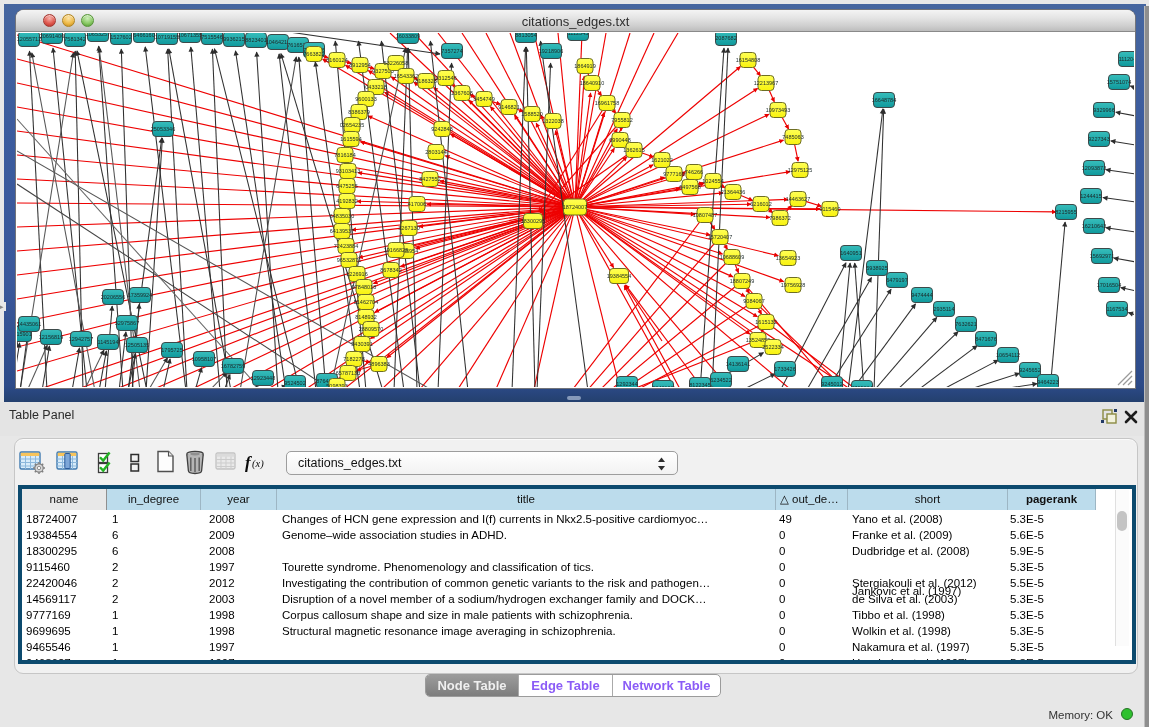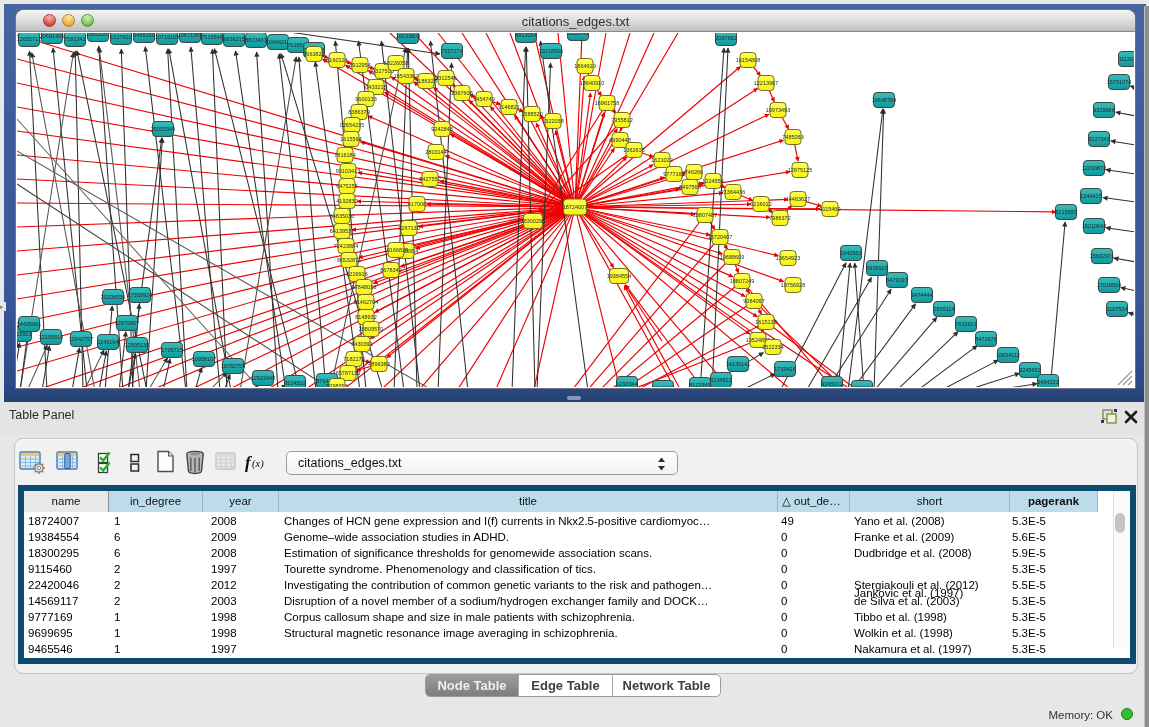--- a/index.html
+++ b/index.html
@@ -8,27 +8,27 @@
 #win{position:absolute;left:16px;top:10px;width:1119px;height:378px;border-radius:8px 8px 0 0;box-shadow:0 0 0 1px #72747a;background:#fff;}
 #titlebar{position:absolute;left:0;top:0;width:100%;height:22px;border-radius:8px 8px 0 0;background:linear-gradient(180deg,#f4f4f4 0%,#e3e3e3 40%,#cfcfcf 75%,#bdbdbd 100%);border-bottom:1px solid #8a8a8a;}
 #titlebar .tl{position:absolute;top:14px;width:13px;height:13px;border-radius:50%;top:4px;}
 #title{position:absolute;left:0;right:0;top:4px;text-align:center;font-size:13px;color:#2e2e2e;}
 #canvas{position:absolute;left:1px;top:23px;width:1117px;height:354px;background:#fff;overflow:hidden;}
 #tpanel{position:absolute;left:0;top:402px;width:1149px;height:325px;background:#e7e7e7;}
 #tphead{position:absolute;left:0;top:0;width:1149px;height:34px;background:#e4e4e4;}
 #tplabel{position:absolute;left:9px;top:6px;font-size:12.5px;color:#2b2b2b;}
 #container{position:absolute;left:14px;top:36px;width:1124px;height:236px;background:#f1f1f1;border:1px solid #c6c6c6;border-radius:9px;box-shadow:inset 0 1px 0 #fafafa;}
 #dropdown{position:absolute;left:286px;top:49px;width:392px;height:24px;background:linear-gradient(180deg,#ffffff,#f2f2f2);border:1px solid #9d9d9d;border-radius:5px;font-size:12.5px;color:#111;line-height:22px;padding-left:11px;}
-#tbl{position:absolute;left:18px;top:83px;width:1118px;height:179px;border:6px solid #0c4a6e;background:#fff;font-size:11.5px;overflow:hidden;}
+#tbl{position:absolute;left:18px;top:83px;width:1118px;height:179px;border:4px solid #0c4a6e;background:#fff;font-size:11.5px;overflow:hidden;}
 .hrow{position:absolute;left:0;top:0;height:21px;border-bottom:1px solid #6e6e6e;background:#bcdcec;}
 .hcell{position:absolute;top:0;height:21px;line-height:21px;text-align:center;font-size:11.5px;color:#111;border-right:1px solid #9db6c4;background:#bcdcec;}
 .row{position:absolute;left:0;height:16px;line-height:16px;white-space:nowrap;color:#000;}
 .c{position:absolute;top:0;height:16px;overflow:hidden;}
 #tabbar{position:absolute;left:425px;top:272px;height:23px;display:flex;border:1px solid #9b9b9b;border-radius:5px;overflow:hidden;background:#fff;}
-.tab{height:21px;line-height:21px;font-size:13px;font-weight:bold;color:#404040;text-align:center;}
+.tab{height:21px;line-height:21px;font-size:13px;font-weight:bold;color:#8b5cf6;text-align:center;}
 #memok{position:absolute;right:36px;top:307px;font-size:11.5px;color:#333;}
 </style></head><body>
 <div id="desk">
     <div id="bluef"></div>
     <div id="win">
       <div id="titlebar">
         <div class="tl" style="left:27px;background:radial-gradient(circle at 50% 30%,#f6b3ad,#e05a50 55%,#c03a32 85%);border:1px solid #a23730;box-shadow:inset 0 1px 1px rgba(255,255,255,.6);"></div>
         <div class="tl" style="left:46px;background:radial-gradient(circle at 50% 30%,#fbe3a8,#eebb49 55%,#cf9526 85%);border:1px solid #b08420;box-shadow:inset 0 1px 1px rgba(255,255,255,.6);"></div>
         <div class="tl" style="left:65px;background:radial-gradient(circle at 50% 30%,#cdedba,#8aca66 55%,#5da23c 85%);border:1px solid #579539;box-shadow:inset 0 1px 1px rgba(255,255,255,.6);"></div>
         <div id="title">citations_edges.txt</div>
@@ -724,21 +724,20 @@
         <div class="c" style="left:187px;width:72px;">2009</div>
         <div class="c" style="left:260px;width:495px;">Genome–wide association studies in ADHD.</div>
         <div class="c" style="left:757px;width:68px;">0</div>
         <div class="c" style="left:830px;width:156px;">Franke et al. (2009)</div>
         <div class="c" style="left:988px;width:120px;">5.6E-5</div>
       </div>
       <div class="row" style="top:54px;width:1116px;">
         <div class="c" style="left:4px;width:81px;">18300295</div>
         <div class="c" style="left:90px;width:90px;">6</div>
         <div class="c" style="left:187px;width:72px;">2008</div>
-        <div class="c" style="left:260px;width:495px;">Estimation of significance thresholds for genomewide association scans.</div>
         <div class="c" style="left:757px;width:68px;">0</div>
         <div class="c" style="left:830px;width:156px;">Dudbridge et al. (2008)</div>
         <div class="c" style="left:988px;width:120px;">5.9E-5</div>
       </div>
       <div class="row" style="top:70px;width:1116px;">
         <div class="c" style="left:4px;width:81px;">9115460</div>
         <div class="c" style="left:90px;width:90px;">2</div>
         <div class="c" style="left:187px;width:72px;">1997</div>
         <div class="c" style="left:260px;width:495px;">Tourette syndrome. Phenomenology and classification of tics.</div>
         <div class="c" style="left:757px;width:68px;">0</div>

